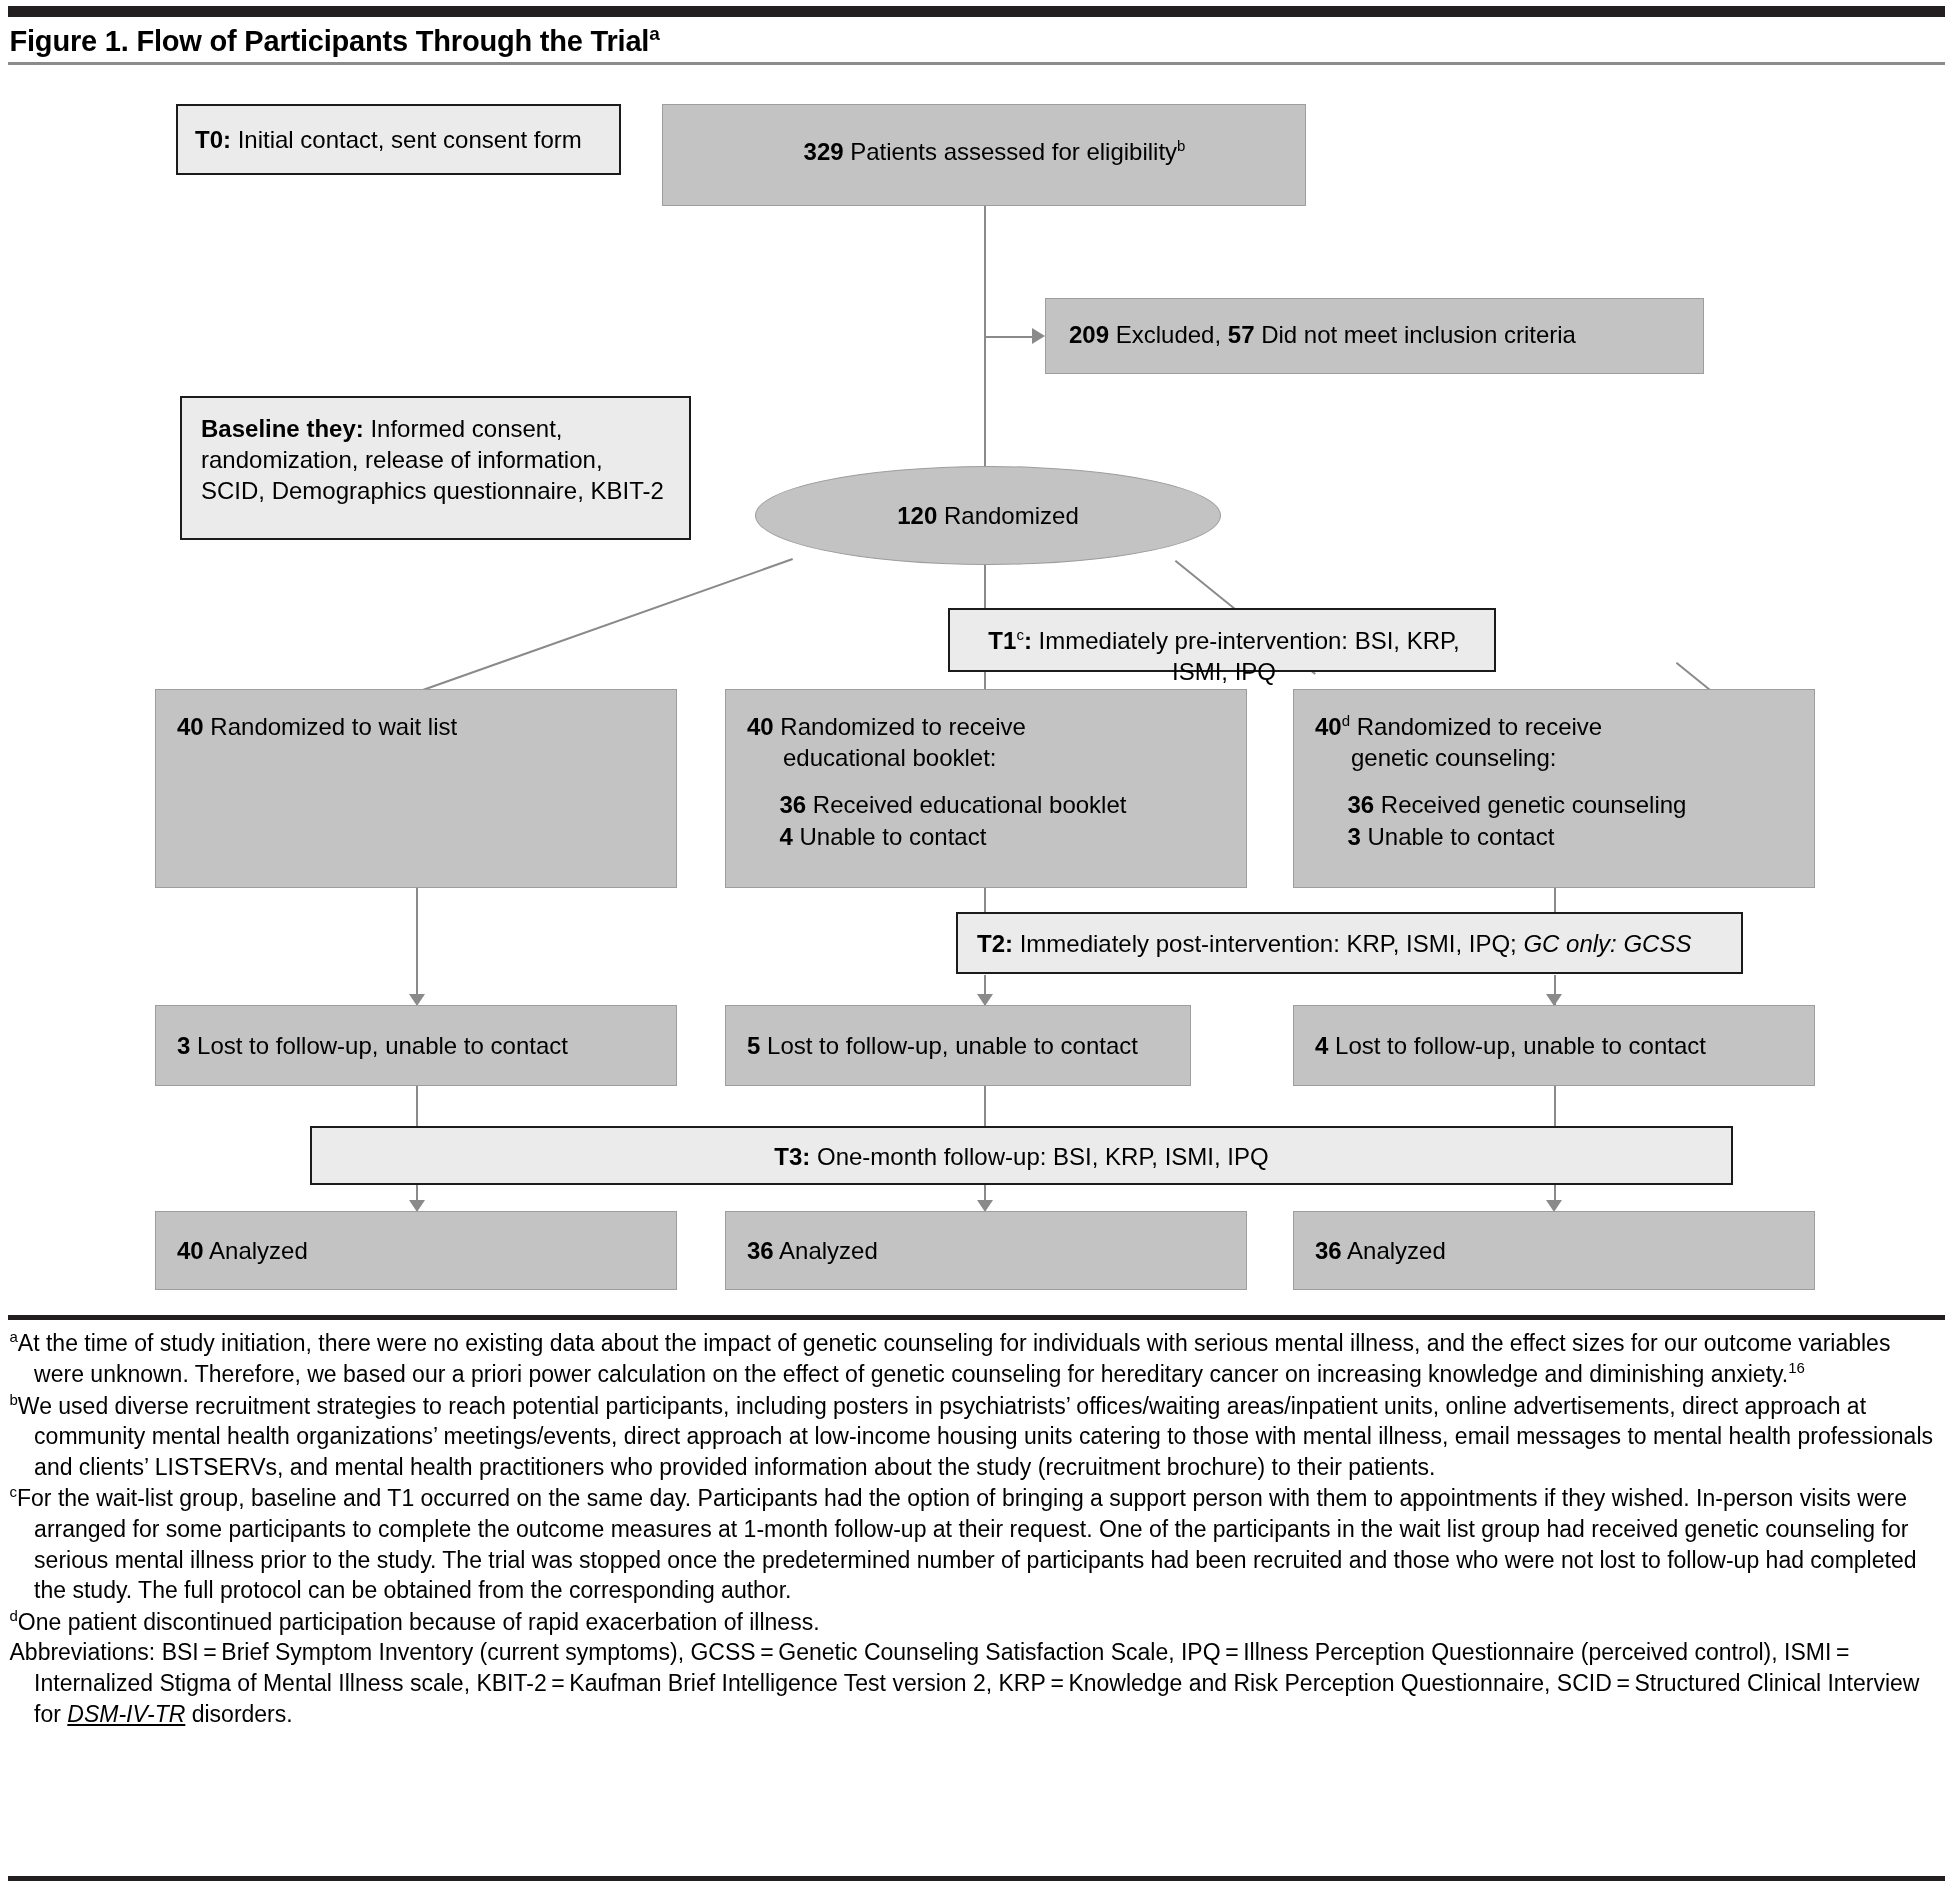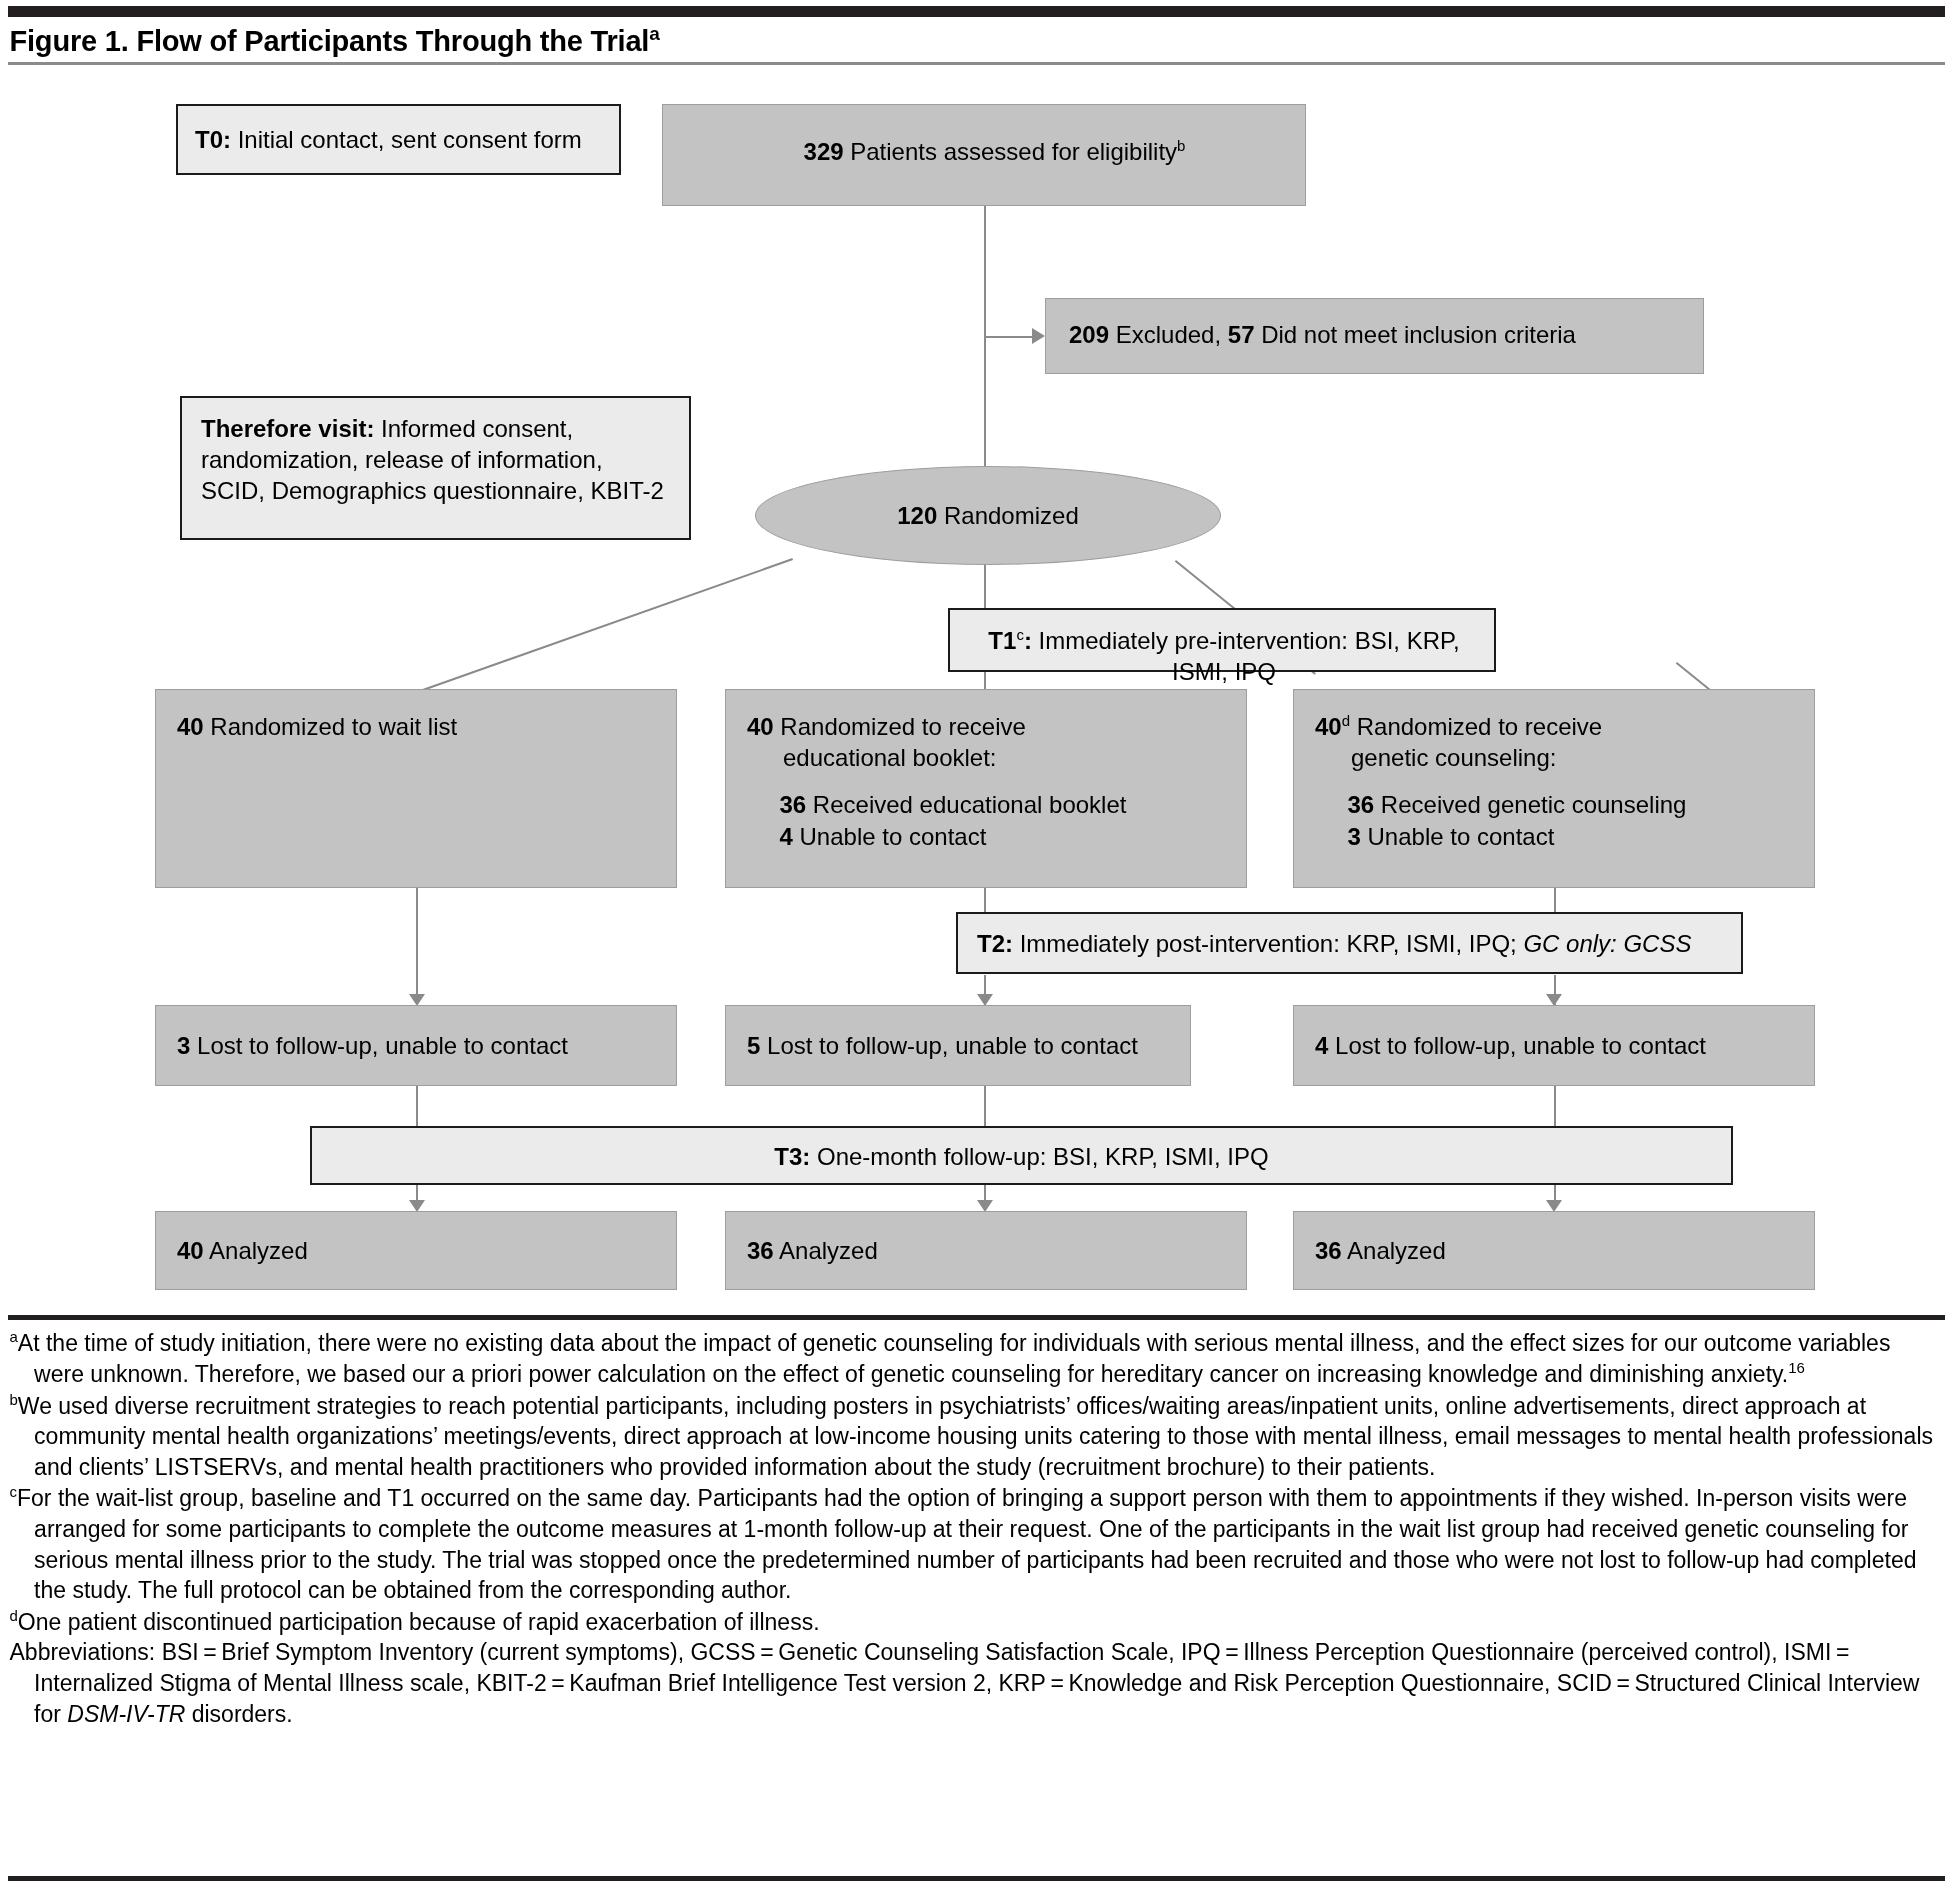--- a/index.html
+++ b/index.html
@@ -136,21 +136,21 @@
     font-size: 23px;
     line-height: 1.335;
   }
   .fn {
     display: block;
     padding-left: 24.6px;
     text-indent: -24.6px;
     margin-bottom: 0px;
   }
   .fn sup { font-size: 15px; vertical-align: super; }
-  .fn i { font-style: italic; }
+  .fn i { font-style: italic; text-decoration: underline; }
   .rule-bottom {
     position: absolute;
     left: 7.6px; bottom: 7.6px;
     width: 1937px; height: 5.7px;
     background: #231f20;
   }
 </style>
 </head>
 <body>
 
@@ -205,21 +205,21 @@
 </div>
 
 <div class="node node-gray" style="left:1045px; top:298px; width:659px; height:76px;">
   <div class="pad" style="padding-top:20px; padding-left:23px;">
     <b>209</b><span> Excluded, </span><b>57</b><span> Did not meet inclusion criteria</span>
   </div>
 </div>
 
 <div class="node node-light" style="left:180px; top:396px; width:511px; height:144px;">
   <div class="pad" style="padding-top:15px; padding-left:19px;">
-    <b>Therefore visit:</b><span> Informed consent,</span><br>
+    <b>Baseline they:</b><span> Informed consent,</span><br>
     <span>randomization, release of information,</span><br>
     <span>SCID, Demographics questionnaire, KBIT-2</span>
   </div>
 </div>
 
 <div class="ellipse" style="left:755px; top:466px; width:464px; height:97px;">
   <div>
     <b>120</b><span> Randomized</span>
   </div>
 </div>

